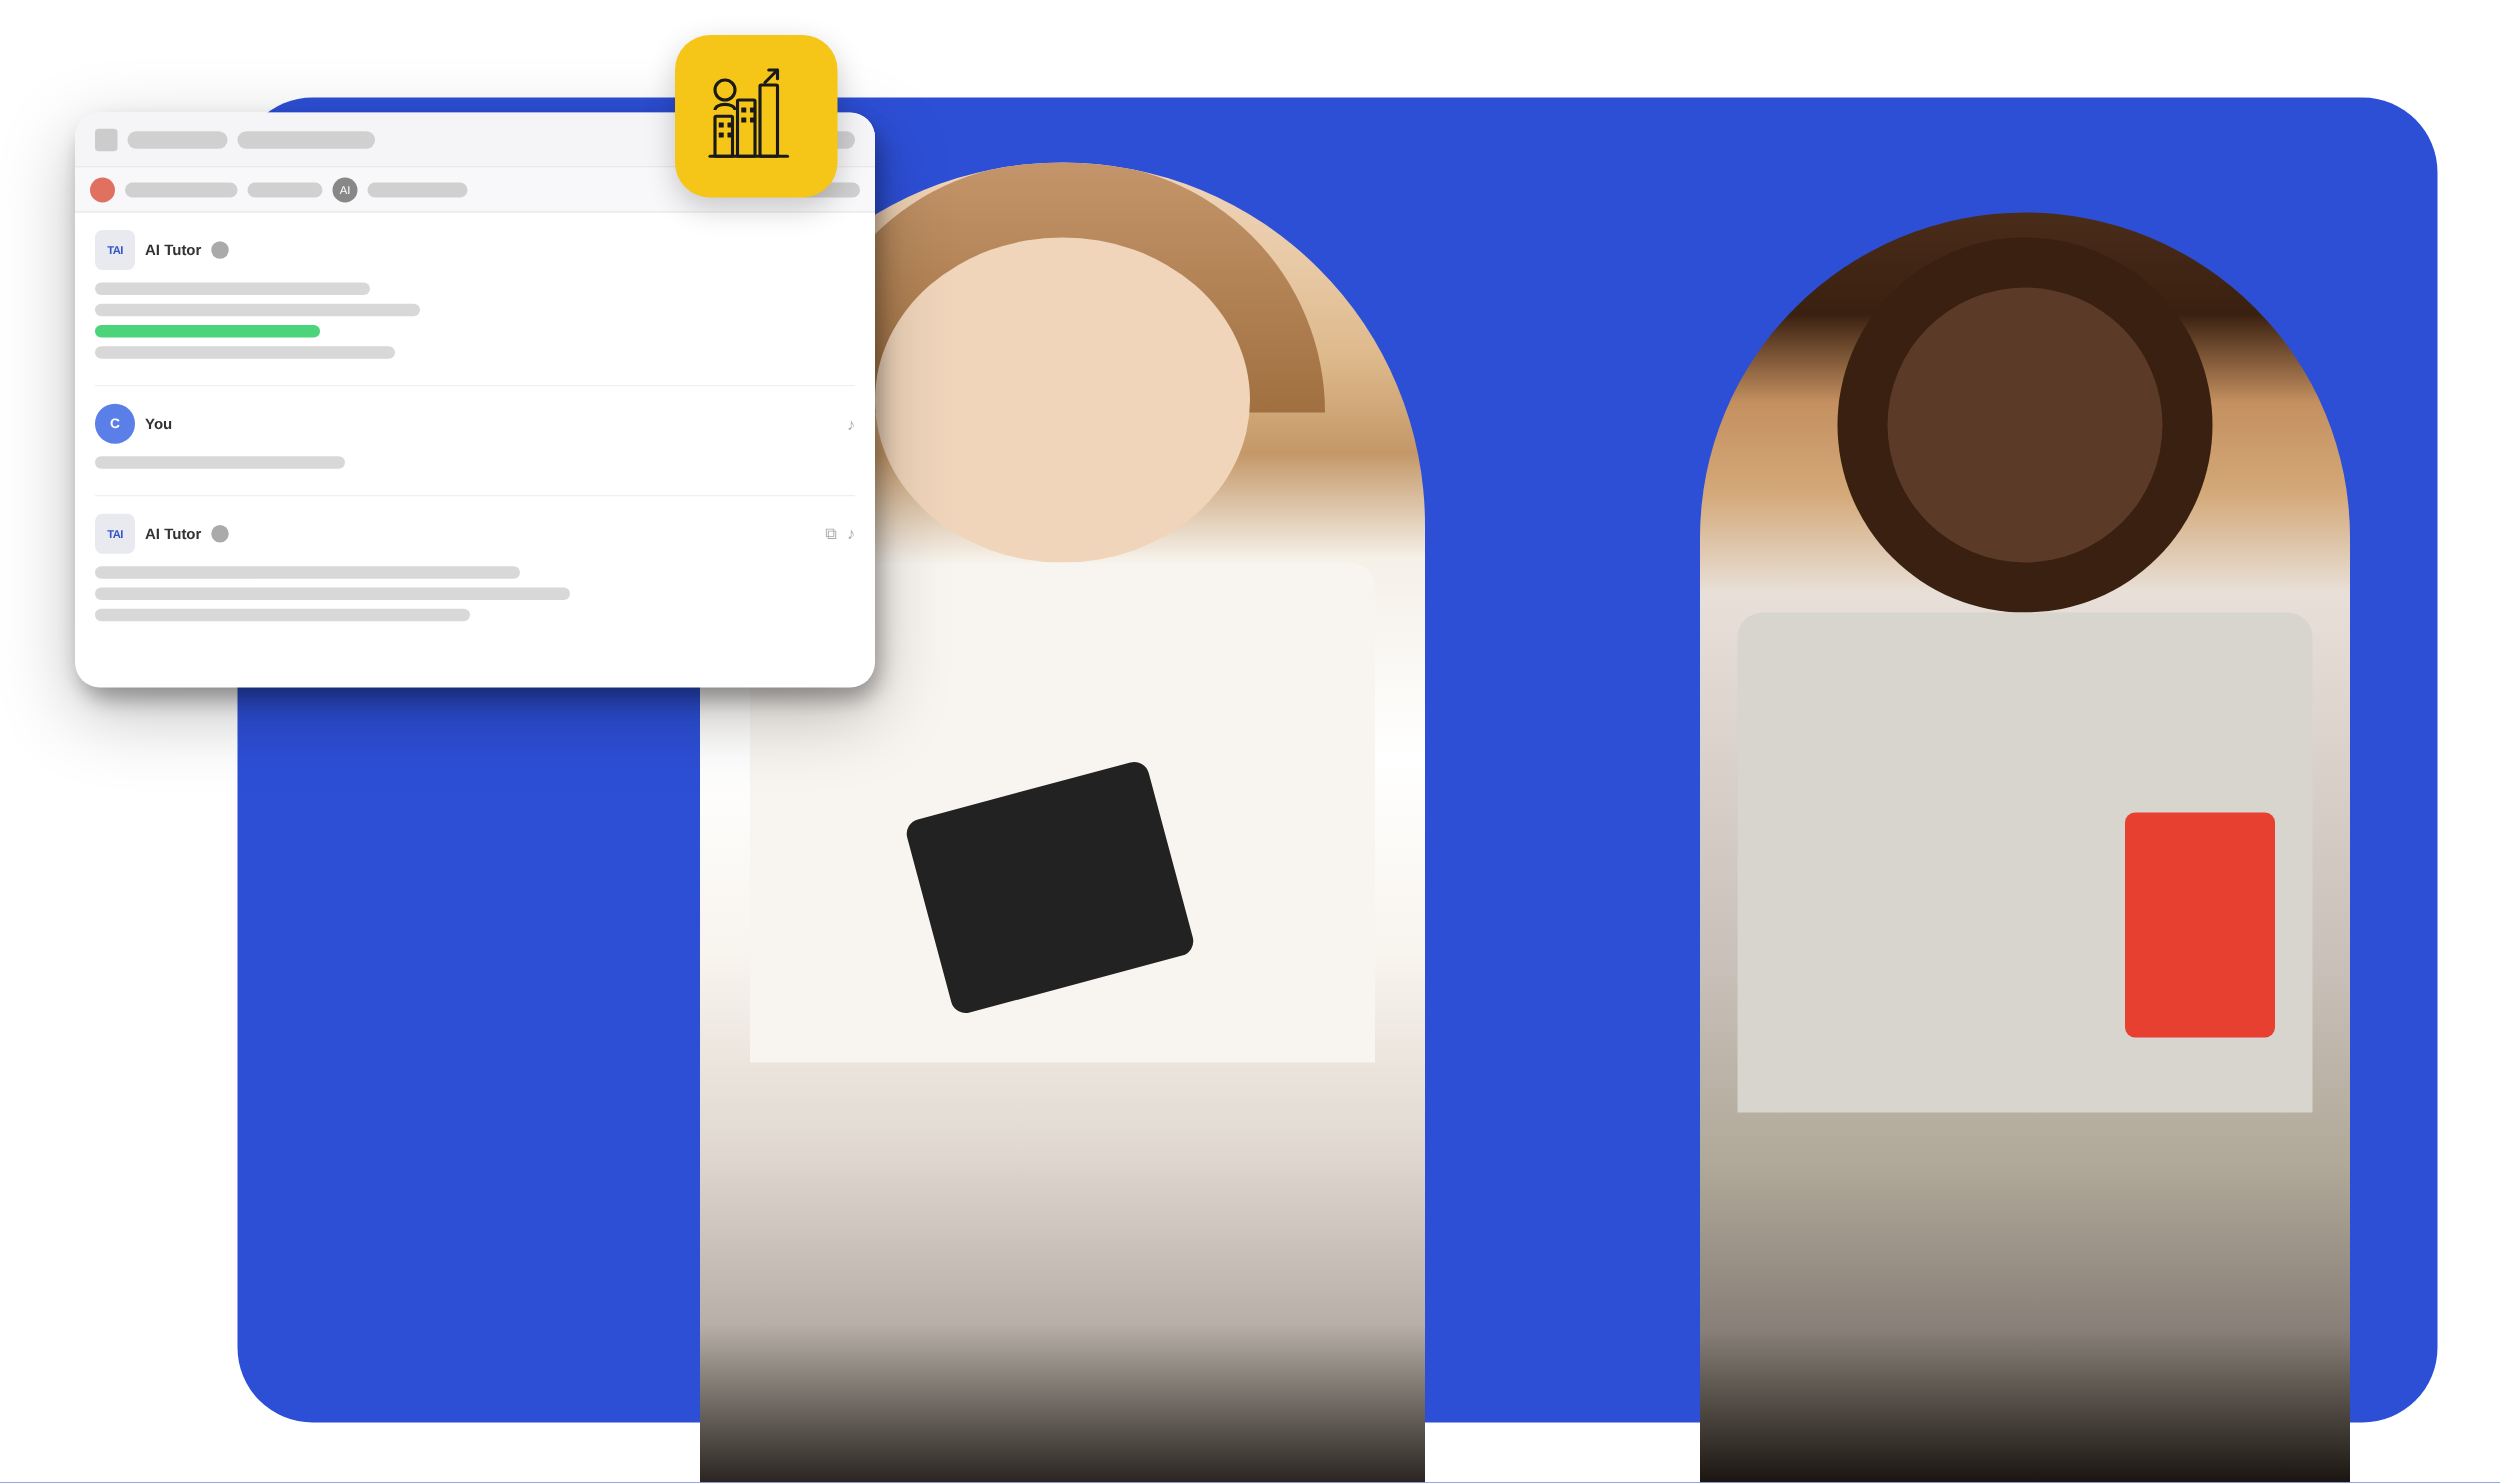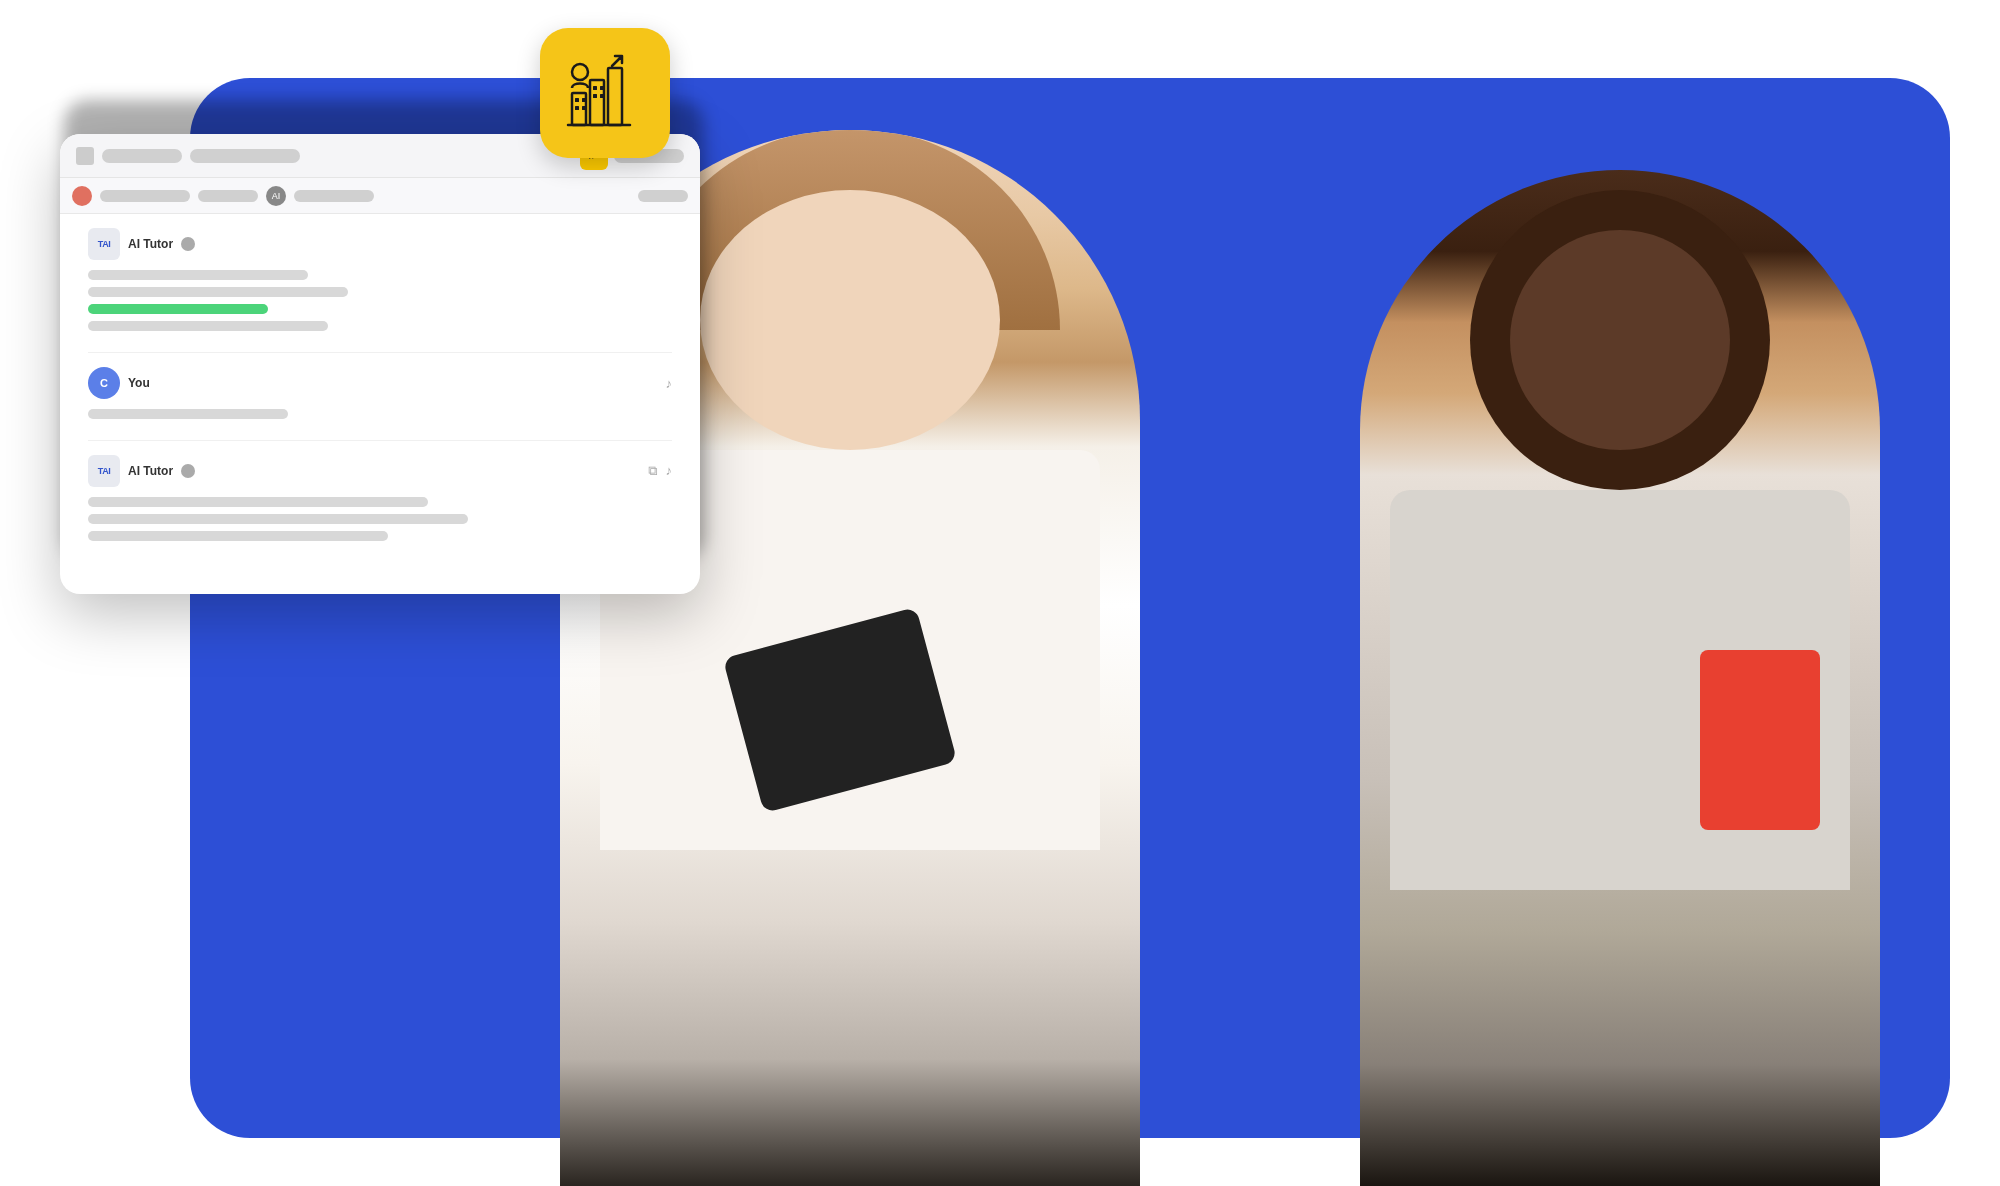--- a/index.html
+++ b/index.html
@@ -18,21 +18,20 @@
       position: absolute;
       left: 60px;
       top: 90px;
       width: 640px;
       height: 460px;
       background: #ffffff;
       border-radius: 20px;
       box-shadow: 0 20px 60px rgba(0,0,0,0.25);
       overflow: hidden;
       z-index: 10;
-      margin-top: 44px;
     }
 
     
     .app-icon {
       position: absolute;
       left: 540px;
       top: 28px;
       width: 130px;
       height: 130px;
       background: #f5c518;
@@ -104,21 +103,21 @@
       background: #aaa;
       display: flex;
       align-items: center;
       justify-content: center;
       font-size: 10px;
       color: white;
     }
 
     
     .card-content {
-      padding: 14px 28px;
+      padding: 14px 16px;
     }
 
     
     .ai-tutor-block {
       margin-bottom: 14px;
       padding-bottom: 14px;
       border-bottom: 1px solid #f0f0f0;
     }
 
     .block-header {

